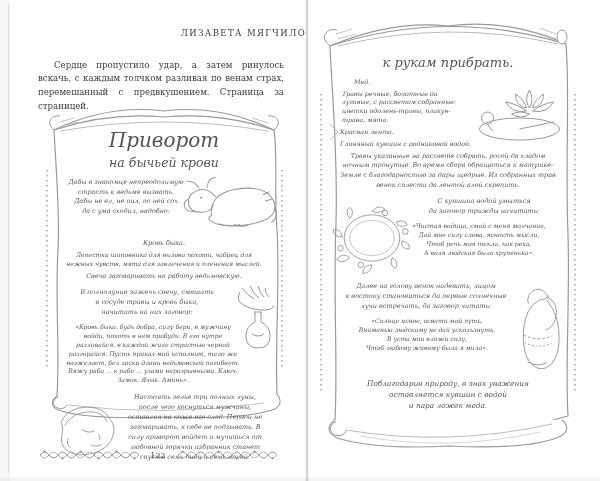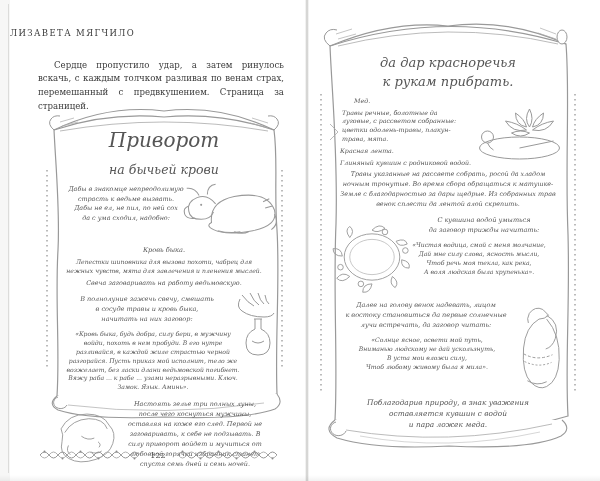--- a/index.html
+++ b/index.html
@@ -9,35 +9,35 @@
   }
   .page{position:absolute;top:0;height:481px;background:#ffffff;}
   .page-left{left:10px;width:296px;}
   .page-right{left:309px;width:291px;}
   .edge-left{position:absolute;left:8px;top:4px;bottom:8px;width:1px;background:#dcdcda;}
   .spine{position:absolute;left:305px;top:0;width:4px;height:481px;
     background:linear-gradient(to right,#ffffff,#c9c9c7,#ffffff);}
   .bottom-shade{position:absolute;left:0;right:0;bottom:0;height:6px;
     background:linear-gradient(to bottom,rgba(0,0,0,0),rgba(0,0,0,0.05));}
 
-  .running-header{position:absolute;left:0;top:28px;width:296px;text-align:left;
+  .running-header{position:absolute;left:0;top:28px;width:296px;text-align:right;
     font-size:8.5px;letter-spacing:1.4px;color:#3a3a3a;}
   .intro{position:absolute;left:28px;top:50px;width:246px;font-size:8.6px;line-height:1.6;
     text-align:justify;text-indent:16px;color:#3b3b3b;}
 
   .scroll{position:absolute;}
   .scroll-left{left:28px;top:100px;width:252px;height:330px;}
   .scroll-right{left:3px;top:4px;width:272px;height:450px;}
   .scroll-bg{position:absolute;left:0;top:0;width:100%;height:100%;}
   .scroll-content{position:absolute;color:#555;font-style:italic;text-align:center;}
   .scroll-left .scroll-content{left:26px;right:26px;top:28px;}
   .scroll-right .scroll-content{left:28px;right:28px;top:50px;}
 
   .l-title1{font-size:20px;}
-  .l-title2{font-size:12.5px;margin-top:10px;}
+  .l-title2{font-size:12.5px;margin-top:3px;}
   .l-intent-row{position:relative;margin-top:8px;min-height:60px;}
   .bull{position:absolute;right:-16px;top:-8px;width:104px;height:64px;}
   .l-intent{width:120px;font-size:6.4px;line-height:1.5;white-space:pre-line;margin-left:2px;}
   .l-ing1{font-size:6.6px;margin-top:1px;}
   .l-ing2{font-size:6.1px;line-height:1.4;margin-top:4px;}
   .l-ing3{font-size:6.4px;margin-top:4px;}
   .l-block2{position:relative;margin-top:8px;}
   .hand{position:absolute;right:-16px;top:-2px;width:44px;height:84px;}
   .l-instr1{font-size:6.5px;line-height:1.5;white-space:pre-line;width:150px;margin-left:8px;}
   .l-spell{font-size:6.1px;line-height:1.45;margin-top:6px;width:178px;}
@@ -188,21 +188,20 @@
       <path d="M24,30 l16,-5 M26,35 l18,-5 M228,24 l16,6 M226,29 l18,6" stroke="#aaa" stroke-width="0.7"></path>
       <path d="M23,416 q-13,10 2,18 q40,12 112,8 q82,4 112,-10 q11,-7 1,-16" fill="#ffffff" stroke="#999" stroke-width="1.1"></path>
       <path d="M34,426 Q136,443 240,420" fill="none" stroke="#aaa" stroke-width="0.8"></path>
       <path d="M48,432 Q136,448 228,428" fill="none" stroke="#bbb" stroke-width="0.6"></path>
       <path d="M24,418 a8,7 0 1,0 10,9" fill="none" stroke="#999"></path>
       <path d="M9,90 V390" stroke="#bbb" stroke-width="2" stroke-dasharray="1.5,3.5" fill="none"></path>
       <path d="M263,90 V390" stroke="#bbb" stroke-width="2" stroke-dasharray="1.5,3.5" fill="none"></path>
       <path d="M18,120 l8,8 l-8,8" fill="none" stroke="#aaa" stroke-width="0.8"></path>
     </svg>
     <div class="scroll-content">
-      <div class="r-title">да дар красноречья</div>
       <div class="r-title">к рукам прибрать.</div>
       <div class="r-ings">
         <svg class="lily" viewBox="0 0 95 64">
           <g fill="none" stroke="#999" stroke-width="1">
             <ellipse cx="48" cy="49" rx="40" ry="11"></ellipse>
             <path d="M48,49 L82,42"></path>
             <path d="M58,10 q5,10 0,18 q-6,-8 0,-18 Z"></path>
             <path d="M44,14 q9,6 11,14 q-11,-2 -11,-14 Z"></path>
             <path d="M72,14 q-9,6 -11,14 q11,-2 11,-14 Z"></path>
             <path d="M34,22 q12,2 21,9 q-14,3 -21,-9 Z"></path>

